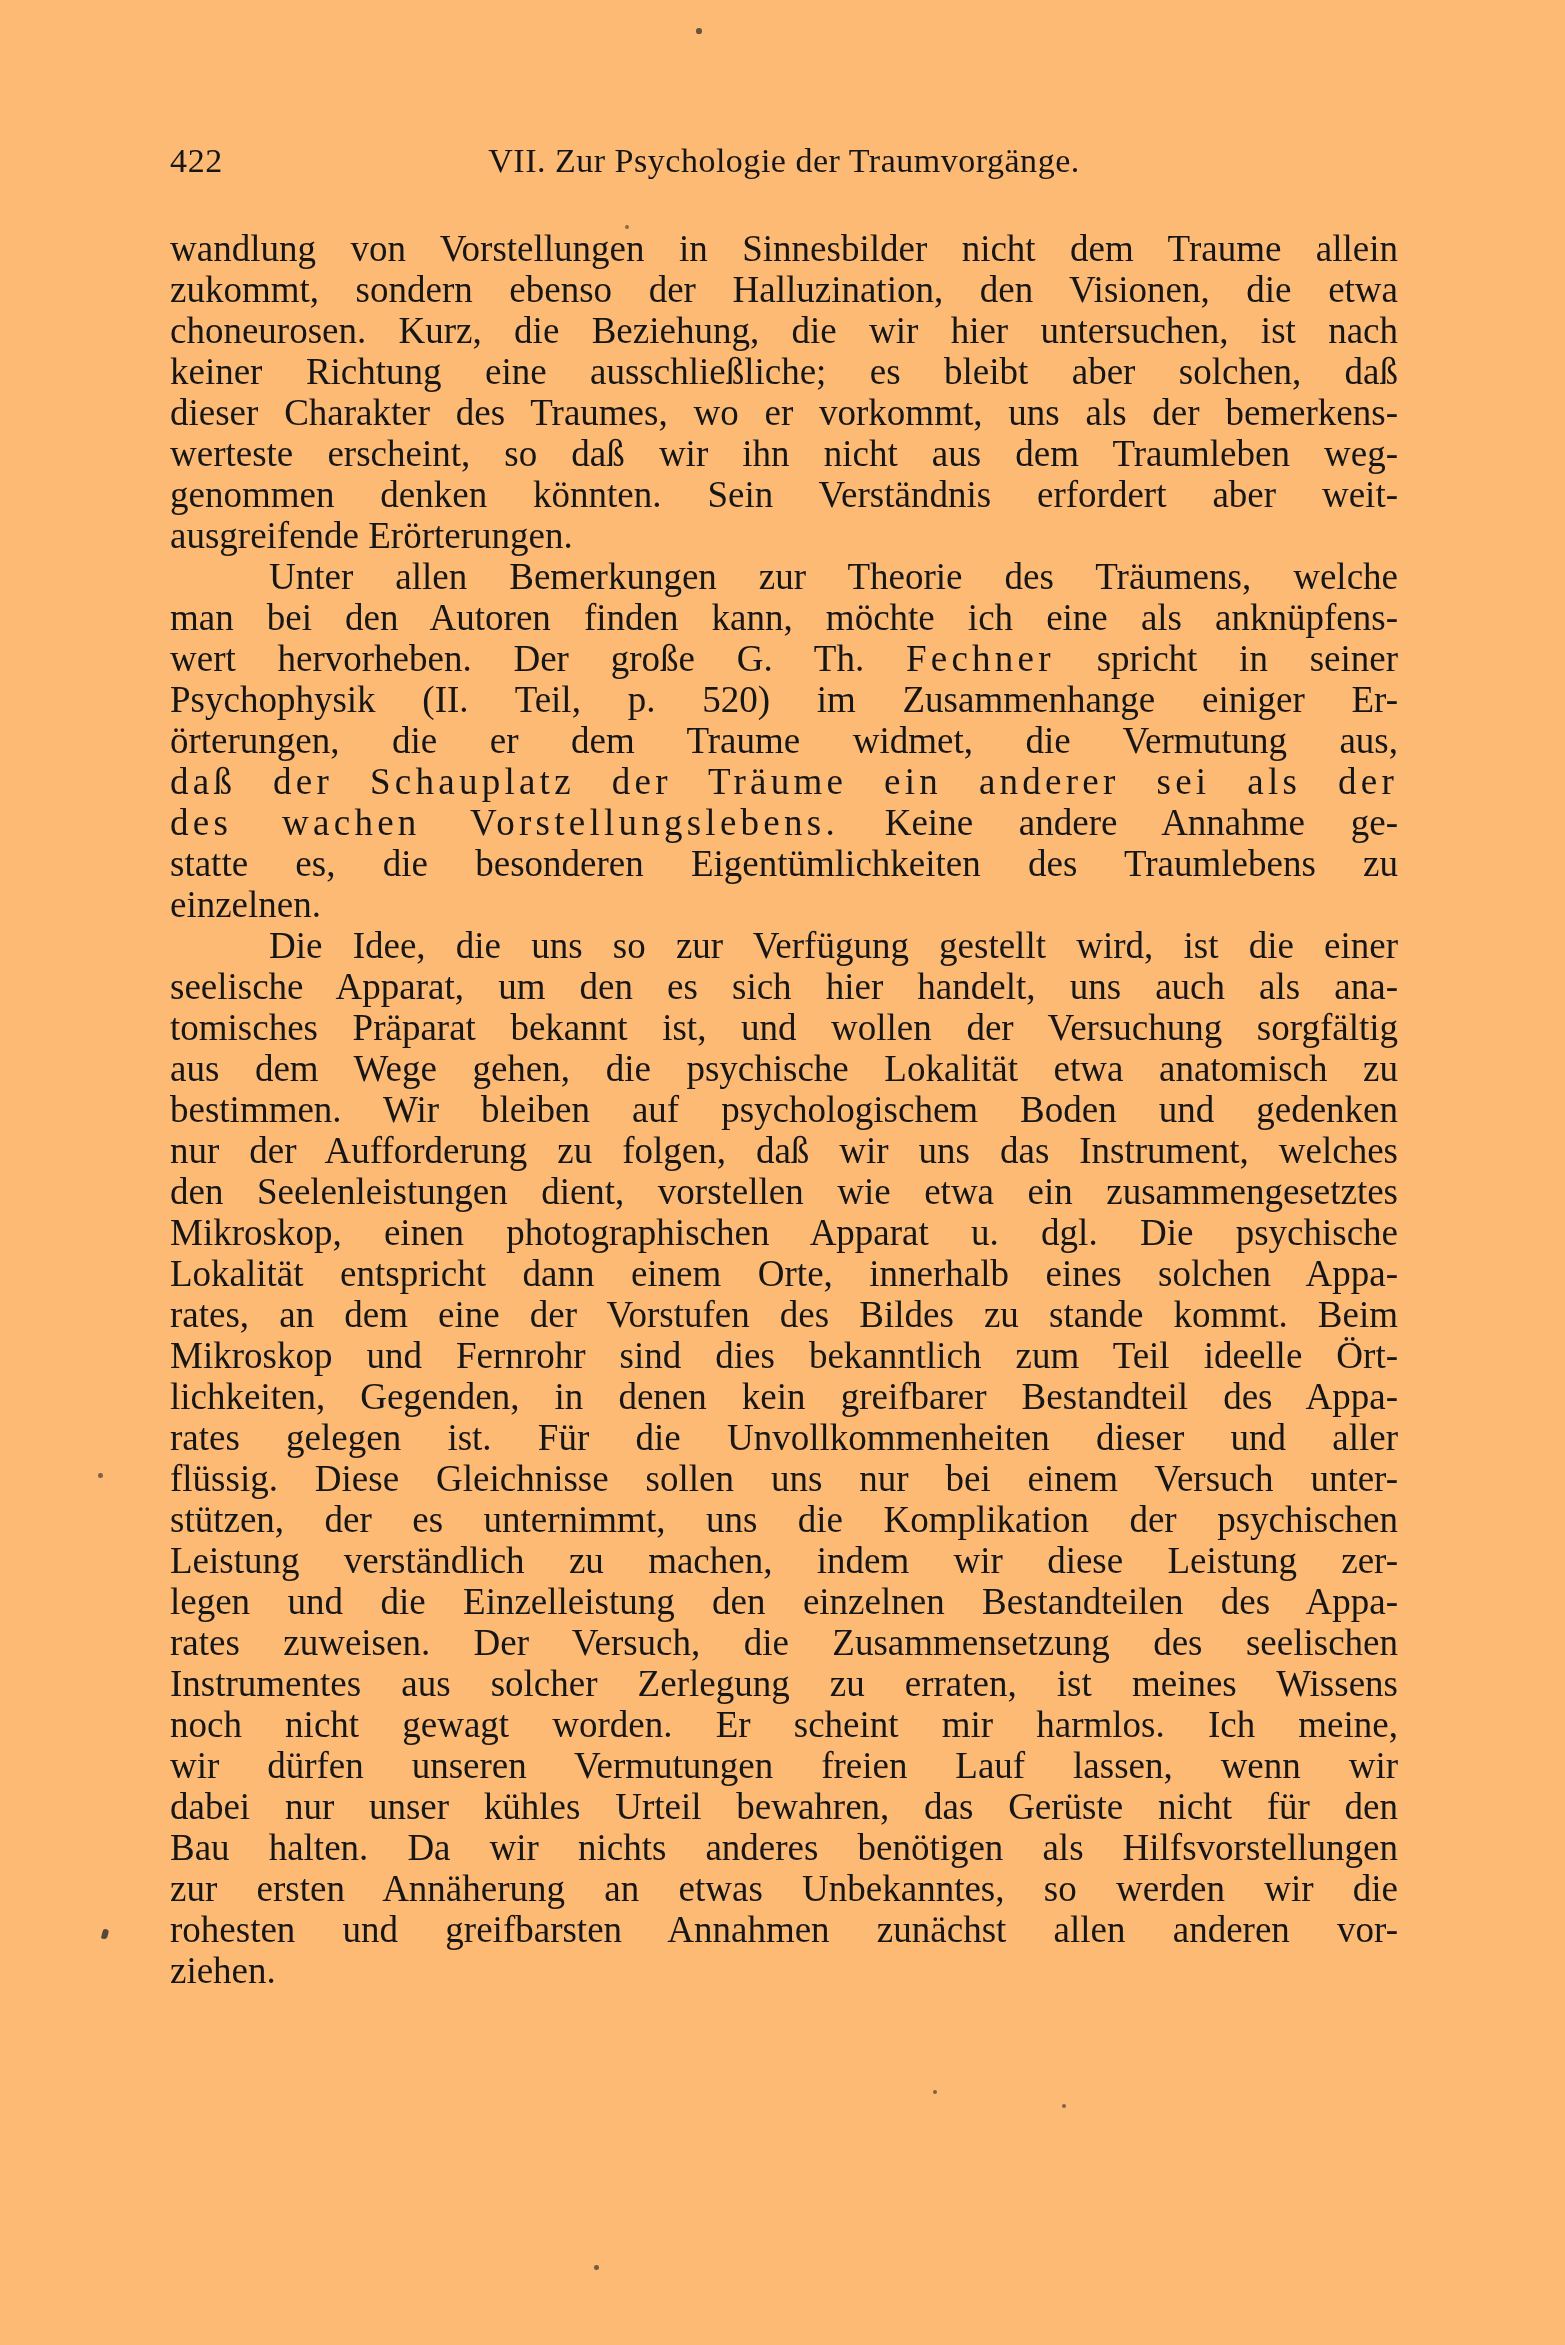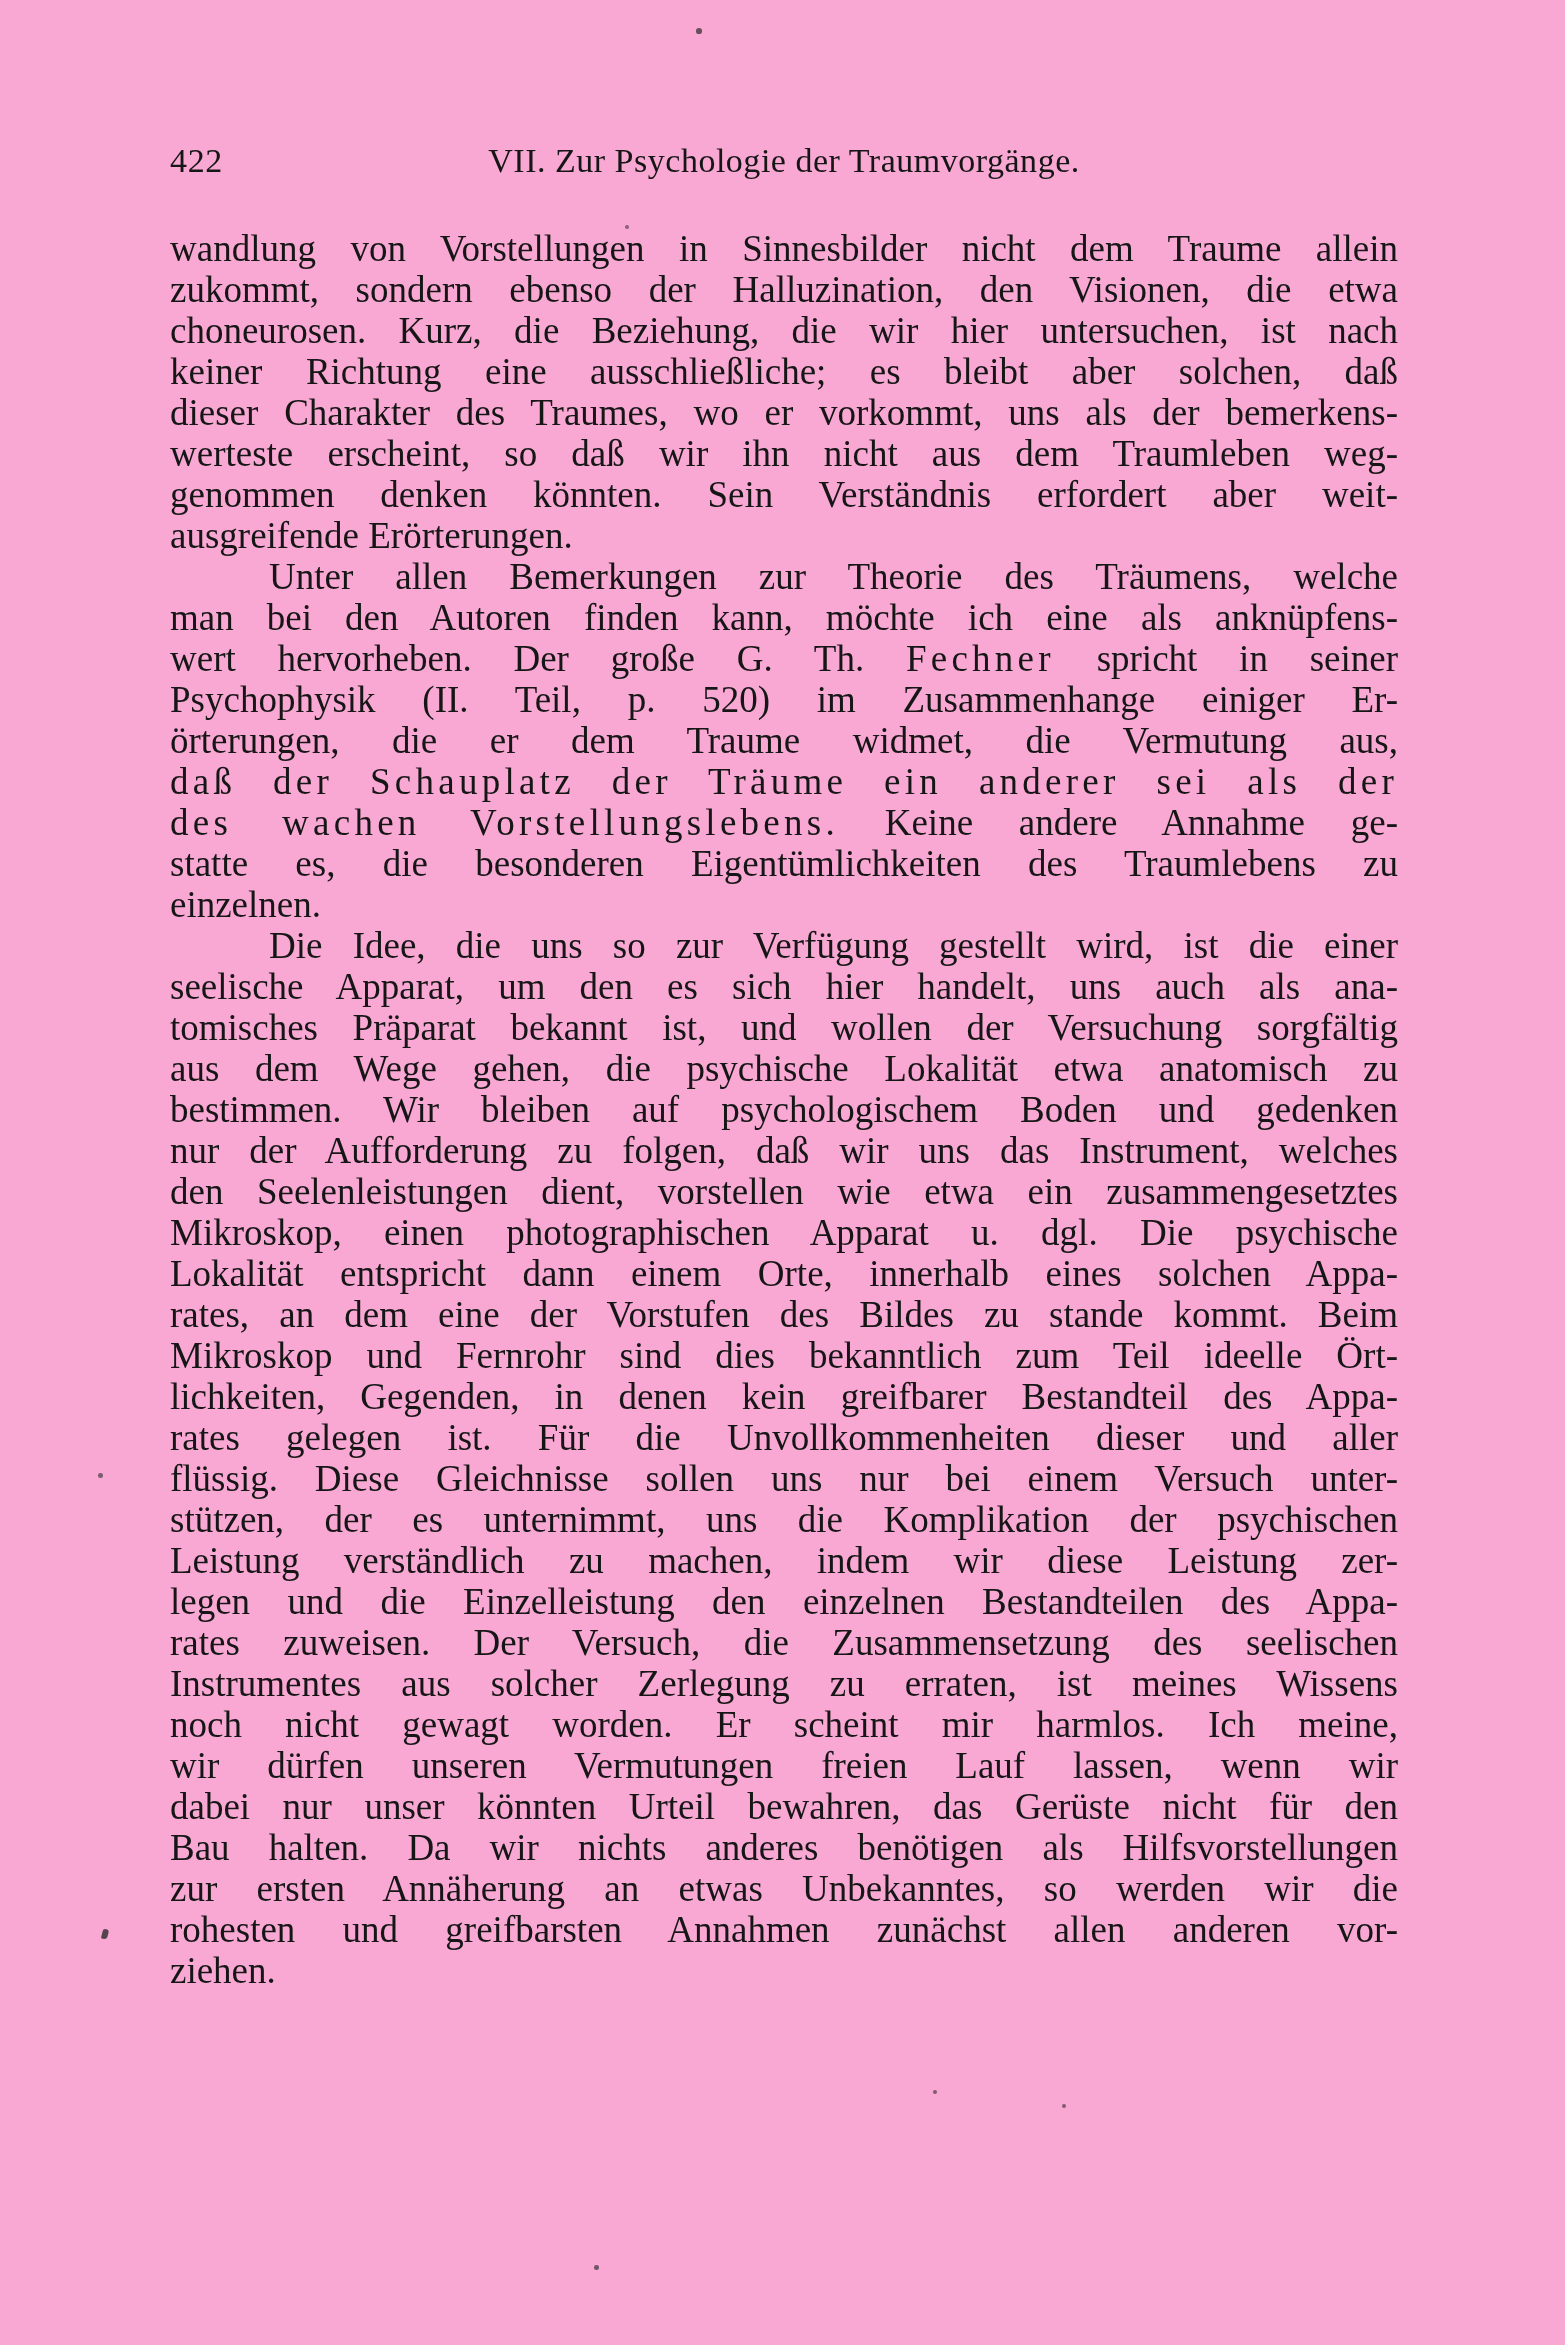--- a/index.html
+++ b/index.html
@@ -4,21 +4,21 @@
 <style>
   html, body {
     margin: 0;
     padding: 0;
     background: #ffffff;
   }
   #page {
     position: relative;
     width: 1565px;
     height: 2345px;
-    background: #f9a8d4;
+    background: #fdba74;
     overflow: hidden;
     font-family: "Liberation Serif", "DejaVu Serif", serif;
     color: #161616;
   }
   
   #running-head {
     position: absolute;
     left: 170px;
     top: 142px;
     width: 1228px;
@@ -125,21 +125,21 @@
       <div class="line"><span>lichkeiten, Gegenden, in denen kein greifbarer Bestandteil des Appa-</span></div>
       <div class="line"><span>rates gelegen ist. Für die Unvollkommenheiten dieser und aller</span></div>
       <div class="line"><span>flüssig. Diese Gleichnisse sollen uns nur bei einem Versuch unter-</span></div>
       <div class="line"><span>stützen, der es unternimmt, uns die Komplikation der psychischen</span></div>
       <div class="line"><span>Leistung verständlich zu machen, indem wir diese Leistung zer-</span></div>
       <div class="line"><span>legen und die Einzelleistung den einzelnen Bestandteilen des Appa-</span></div>
       <div class="line"><span>rates zuweisen. Der Versuch, die Zusammensetzung des seelischen</span></div>
       <div class="line"><span>Instrumentes aus solcher Zerlegung zu erraten, ist meines Wissens</span></div>
       <div class="line"><span>noch nicht gewagt worden. Er scheint mir harmlos. Ich meine,</span></div>
       <div class="line"><span>wir dürfen unseren Vermutungen freien Lauf lassen, wenn wir</span></div>
-      <div class="line"><span>dabei nur unser könnten Urteil bewahren, das Gerüste nicht für den</span></div>
+      <div class="line"><span>dabei nur unser kühles Urteil bewahren, das Gerüste nicht für den</span></div>
       <div class="line"><span>Bau halten. Da wir nichts anderes benötigen als Hilfsvorstellungen</span></div>
       <div class="line"><span>zur ersten Annäherung an etwas Unbekanntes, so werden wir die</span></div>
       <div class="line"><span>rohesten und greifbarsten Annahmen zunächst allen anderen vor-</span></div>
       <div class="line flush"><span>ziehen.</span></div>
     </div>
 
   <div class="speck" id="speck-top"></div>
   <div class="speck" id="speck-line1"></div>
   <div class="speck" id="speck-left-mid"></div>
   <div class="speck" id="speck-comma"></div>

